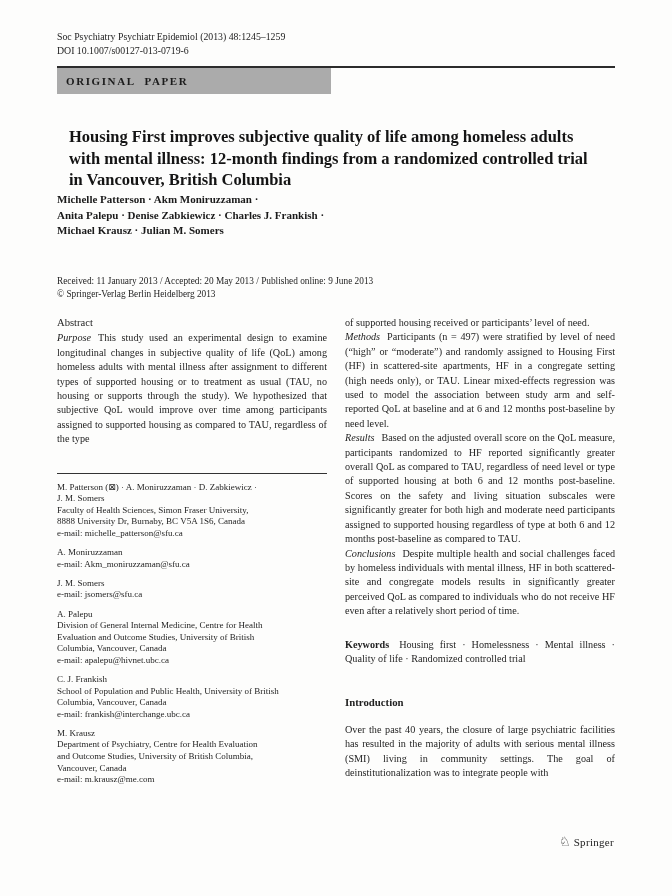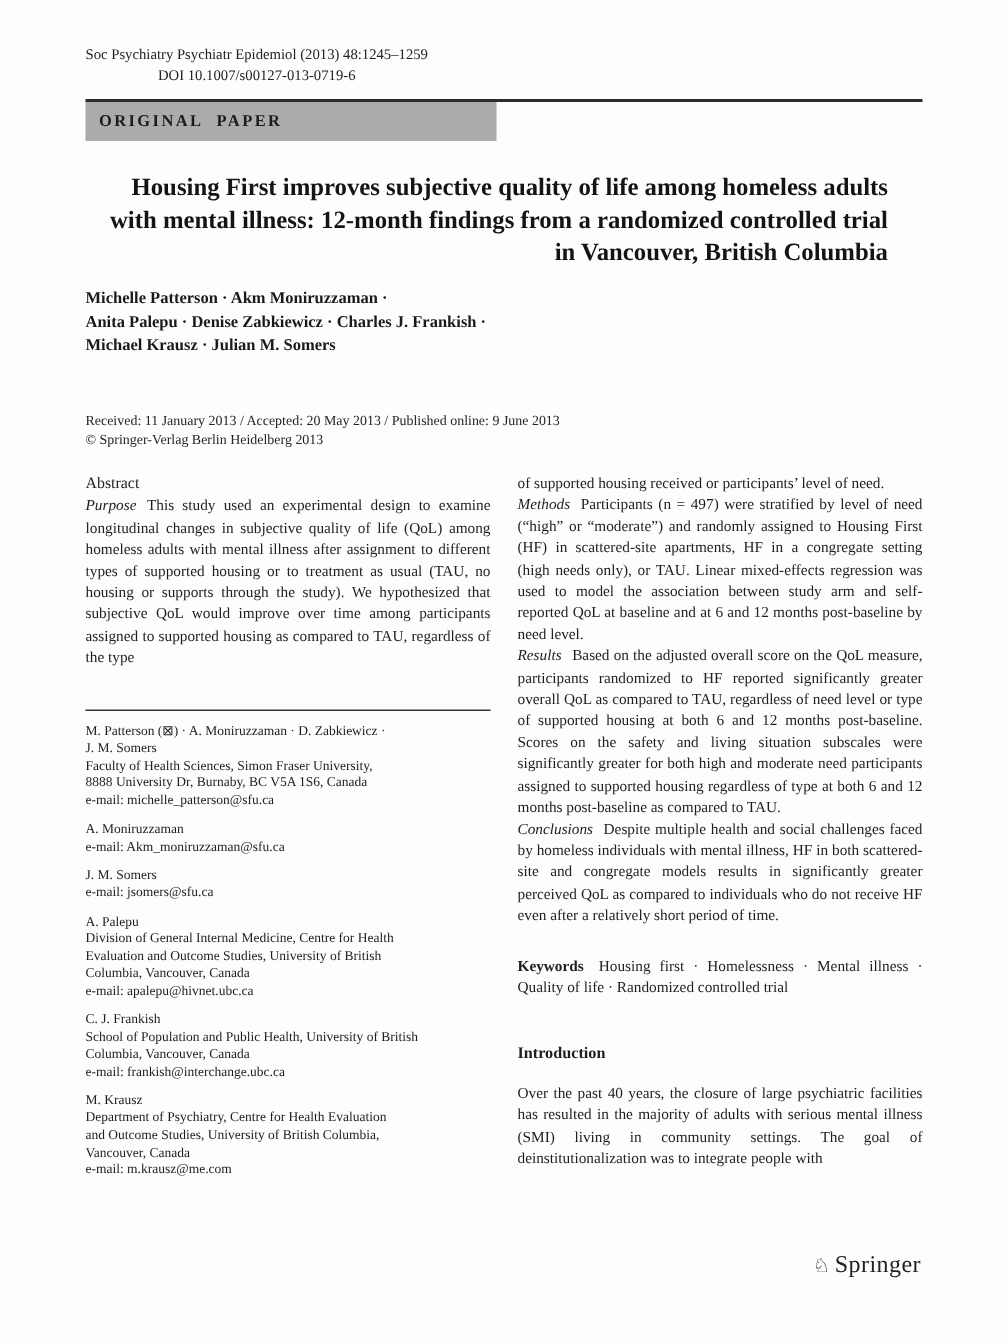--- a/index.html
+++ b/index.html
@@ -5,35 +5,34 @@
   html, body { margin: 0; padding: 0; background: #e9e9e9; }
   .page {
     position: relative;
     width: 672px; height: 896px;
     background: #fdfdfc;
     font-family: "Liberation Serif", serif;
     color: #1e1e1e;
     overflow: hidden;
     margin: 0 auto;
   }
-  .jheader { position: absolute; left: 57px; top: 30px; font-size: 9.8px; line-height: 13.5px; color: #222; text-align: center; }
+  .jheader { position: absolute; left: 57px; top: 30px; font-size: 9.8px; line-height: 13.5px; color: #222; }
   .toprule { position: absolute; left: 57px; top: 66px; width: 558px; height: 2px; background: #2c2c2c; }
   .type-banner {
     position: absolute; left: 57px; top: 68px; width: 274px; height: 26px;
     background: #ababab; display: flex; align-items: center;
   }
   .type-banner span {
     padding-left: 9px; font-size: 11px; font-weight: bold;
     letter-spacing: 1.6px; word-spacing: 5px; color: #1b1b1b;
   }
   .title {
     position: absolute; left: 57px; top: 114px; width: 535px;
     font-size: 16.5px; font-weight: bold; line-height: 21.5px; color: #141414;
-    margin: 0;
-    text-align: right;
+    margin: 12px;
   }
   .authors {
     position: absolute; left: 57px; top: 192px; width: 420px;
     font-size: 11px; font-weight: bold; line-height: 15.5px;
     white-space: pre-line; color: #1a1a1a;
   }
   .dates { position: absolute; left: 57px; top: 275px; font-size: 9.3px; line-height: 13px; color: #242424; }
   .columns {
     position: absolute; left: 57px; top: 316px; width: 558px;
     display: flex; gap: 18px;
@@ -51,21 +50,21 @@
   .fn {
     font-size: 9px; line-height: 11.6px; margin-bottom: 7.5px;
     white-space: pre-line; text-align: left;
     font-family: "Liberation Serif", "DejaVu Sans", serif;
   }
   .springer {
     position: absolute; right: 58px; top: 835px;
     display: flex; align-items: center; gap: 3px; color: #222;
   }
   .springer .glyph { font-family: "DejaVu Sans", sans-serif; font-size: 13px; line-height: 1; }
-  .springer .word { font-size: 16px; font-family: "Liberation Serif", serif; letter-spacing: 0.3px; }
+  .springer .word { font-size: 11px; font-family: "Liberation Serif", serif; letter-spacing: 0.3px; }
 </style>
 </head>
 <body>
 
 <div class="page">
 
   <div class="jheader">
     <div>Soc Psychiatry Psychiatr Epidemiol (2013) 48:1245–1259</div>
     <div>DOI 10.1007/s00127-013-0719-6</div>
   </div>

